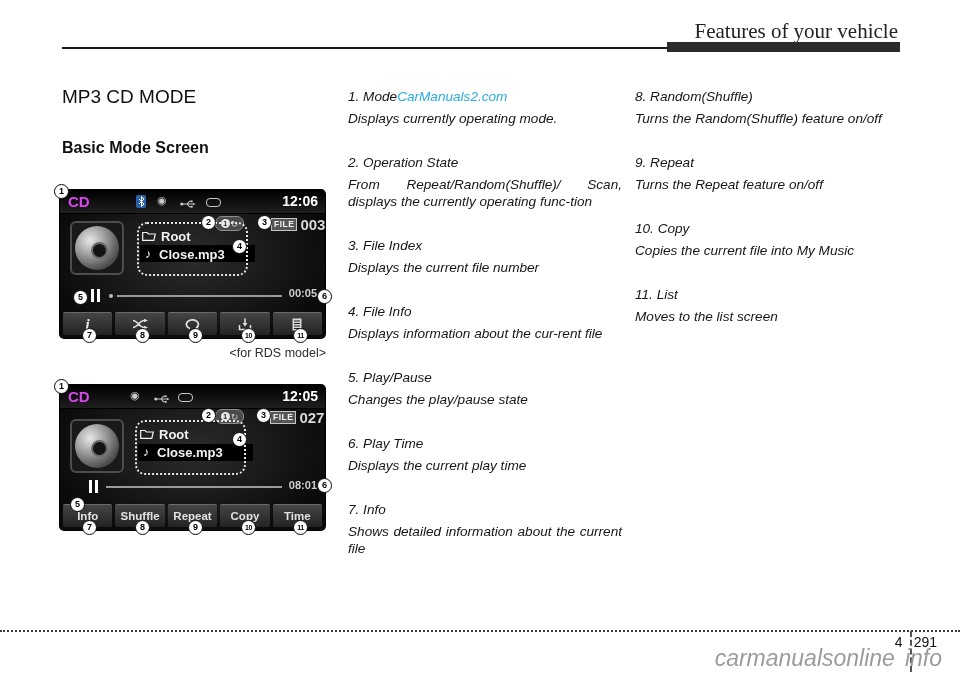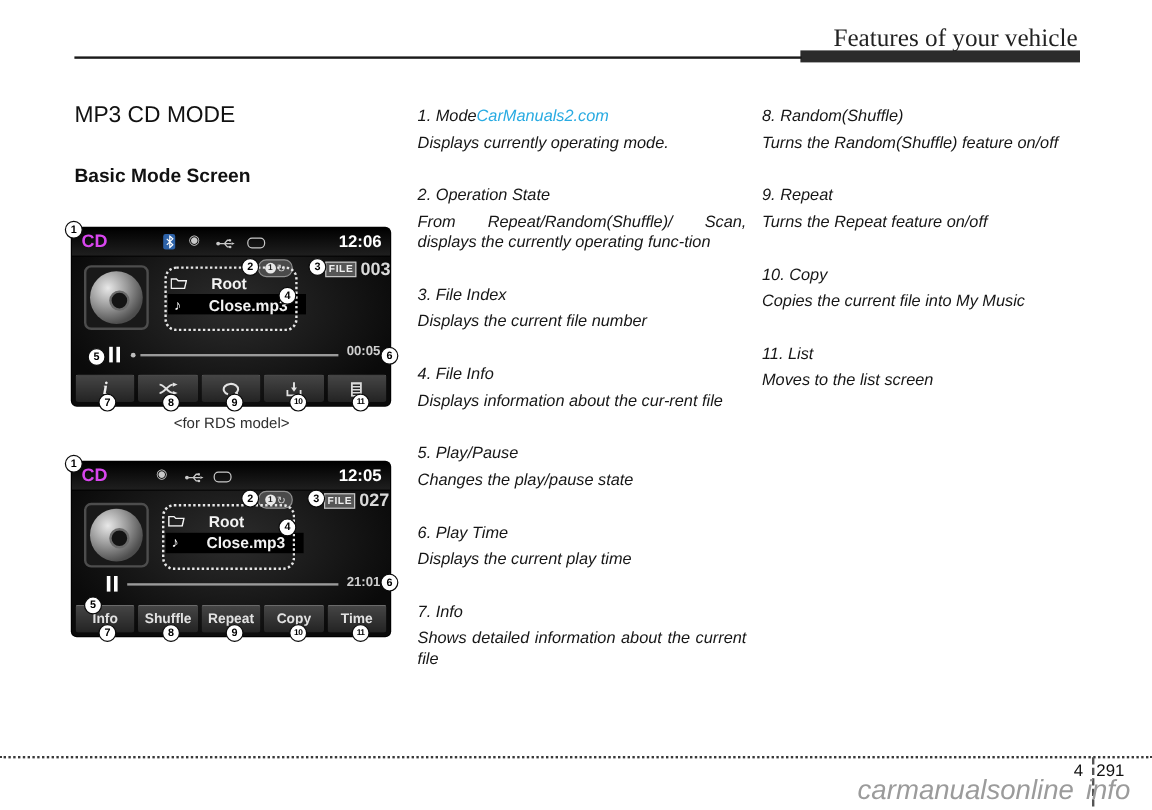--- a/index.html
+++ b/index.html
@@ -8,21 +8,21 @@
     font-family:"Liberation Sans", sans-serif;color:#1a1a1a;overflow:hidden;
   }
   
   .hdr-title{position:absolute;top:19px;right:62px;font-family:"Liberation Serif", serif;
     font-size:21px;color:#222;}
   .hdr-bar{position:absolute;left:667px;top:42px;width:233px;height:10px;background:#2b2b2b;}
   .hdr-rule{position:absolute;left:62px;top:47px;width:606px;height:2px;background:#1a1a1a;}
   
   .sec-title{position:absolute;left:62px;top:86px;font-size:19px;font-weight:normal;color:#111;}
   .sub-title{position:absolute;left:62px;top:139px;font-size:16px;font-weight:bold;color:#111;}
-  .rds-caption{position:absolute;left:60px;top:346px;width:266px;text-align:center;
+  .rds-caption{position:absolute;left:60px;top:346px;width:266px;text-align:right;
     font-size:12.5px;color:#2e2e2e;}
   
   .col{position:absolute;top:88px;font-size:13.6px;line-height:17px;color:#161616;font-style:italic;}
   .col.mid{left:348px;width:274px;}
   .col.rgt{left:635px;width:276px;}
   .item{margin-bottom:27px;}
   .item .head{margin-bottom:5px;}
   .item p{margin:0;text-align:justify;}
   .wm-inline{color:#29abe2;}
   
@@ -50,21 +50,21 @@
   .filebox .val{font-size:15px;font-weight:bold;color:#d8d8d8;}
   .albumart{position:absolute;left:10px;width:50px;height:50px;background:#191919;
     border:2px solid #4d4d4d;border-radius:6px;z-index:1;}
   .disc{position:absolute;inset:3px;border-radius:50%;
     background:radial-gradient(circle at 34% 32%, #e8e8e8, #9a9a9a 38%, #4f4f4f 72%, #383838);}
   .hole{position:absolute;left:50%;top:50%;width:13px;height:13px;margin:-6.5px 0 0 -6.5px;
     border-radius:50%;background:#141414;border:2px solid #6a6a6a;}
   .strip{position:absolute;height:17px;background:#000;z-index:1;}
   .infobox{position:absolute;width:104px;border:2px dotted #e6e6e6;border-radius:10px;z-index:2;
     padding:3px 0 2px 3px;}
-  .frow{display:flex;align-items:center;gap:20px;height:18px;}
+  .frow{display:flex;align-items:center;gap:5px;height:18px;}
   .frow .lbl{font-size:13px;font-weight:bold;color:#f2f2f2;}
   .note-g{font-size:12px;font-weight:bold;color:#fff;width:12px;text-align:center;}
   .pause{position:absolute;z-index:2;display:flex;gap:3px;}
   .pause i{display:block;width:3px;height:13px;background:#fff;}
   .pdot{position:absolute;width:4px;height:4px;border-radius:50%;background:#bdbdbd;z-index:2;}
   .pbar{position:absolute;height:2px;background:#9a9a9a;z-index:2;}
   .etime{position:absolute;right:8px;font-size:11px;font-weight:bold;color:#cfcfcf;z-index:2;}
   .btnrow{position:absolute;left:3px;right:3px;bottom:3px;height:23px;display:flex;gap:3px;z-index:2;}
   .btn{flex:1;background:linear-gradient(#454545,#232323);border-radius:2px;border-top:1px solid #6a6a6a;
     display:flex;align-items:center;justify-content:center;color:#e2e2e2;font-weight:bold;font-size:11.5px;}
@@ -238,21 +238,21 @@
       <span class="note-g">♪</span>
       <span class="lbl">Close.mp3</span>
     </div>
   </div>
 
   <div class="pause" style="left:29px;top:95px;">
       <i></i>
       <i></i>
     </div>
   <div class="pbar" style="left:46px;top:101px;width:176px;"></div>
-  <div class="etime" style="top:94px;">21:01</div>
+  <div class="etime" style="top:94px;">08:01</div>
 
   <div class="btnrow">
     <div class="btn">Info</div>
     <div class="btn">Shuffle</div>
     <div class="btn">Repeat</div>
     <div class="btn">Copy</div>
     <div class="btn">Time</div>
   </div>
 
   <span class="co" style="left:-6px;top:-6px;">1</span>

